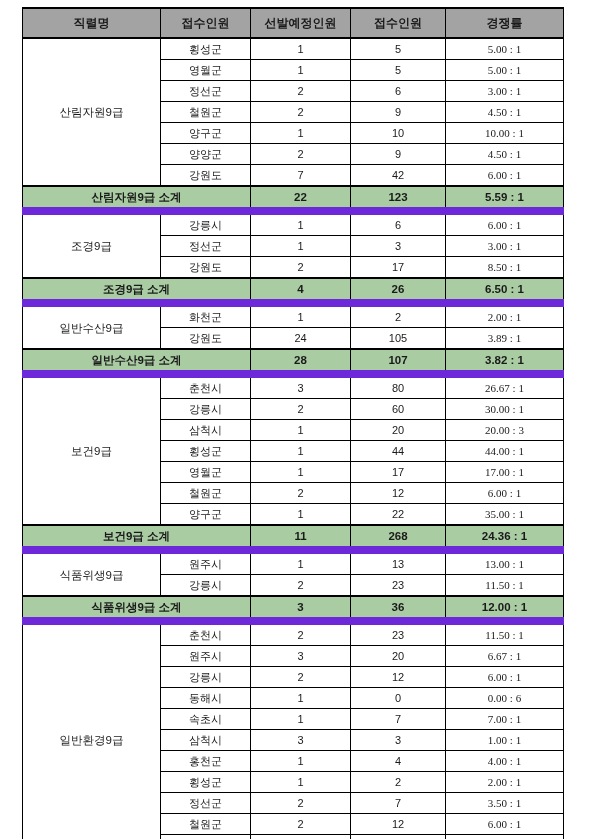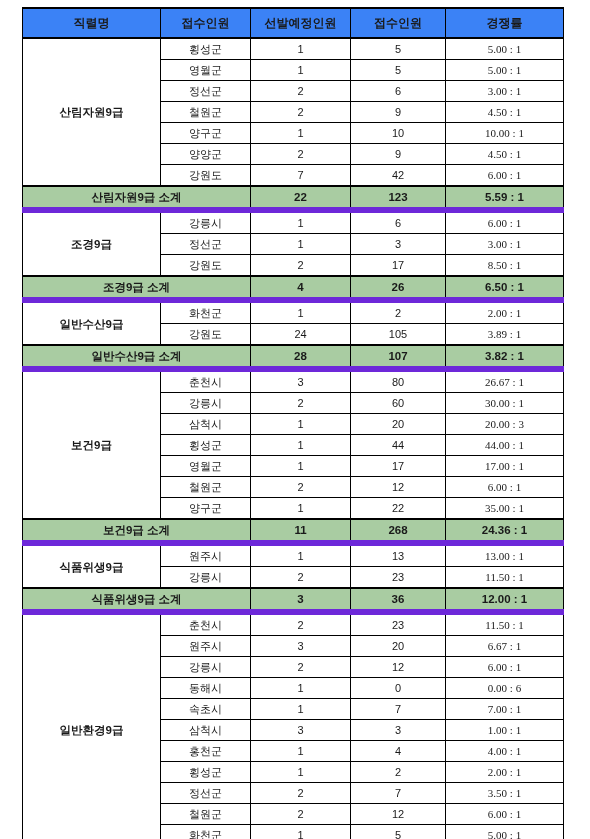--- a/index.html
+++ b/index.html
@@ -41,39 +41,38 @@
     vertical-align: middle;
     font-size: 11px;
     color: #1a1a1a;
     padding: 0;
     height: 20px;
     line-height: 20px;
     white-space: nowrap;
     overflow: hidden;
   }
   table.comp-table thead th {
-    background: #3b82f6;
+    background: #a3a3a3;
     font-weight: bold;
     font-size: 12px;
     height: 28px;
     line-height: 28px;
     border-top: 2px solid #000000;
     border-bottom: 2px solid #000000;
   }
   table.comp-table td.job-name {
     font-size: 11.5px;
     border-right: 1px solid #000000;
-    font-weight: bold;
   }
   table.comp-table tr.subtotal-row > td {
     background: #a9cca2;
     font-weight: bold;
     font-size: 11.5px;
     border-top: 2px solid #000000;
-    border-bottom: 6px solid #6d28d9;
+    border-bottom: 8px solid #6d28d9;
   }
   table.comp-table tr.group-start > td {
     border-top: 1px solid #000000;
   }
   table.comp-table tr.last-row > td {
     border-bottom: 2px solid #000000;
   }
   table.comp-table td.num { font-size: 11px; }
   table.comp-table td.ratio { font-size: 11px; font-family: Liberation Serif, serif; }
 </style>

